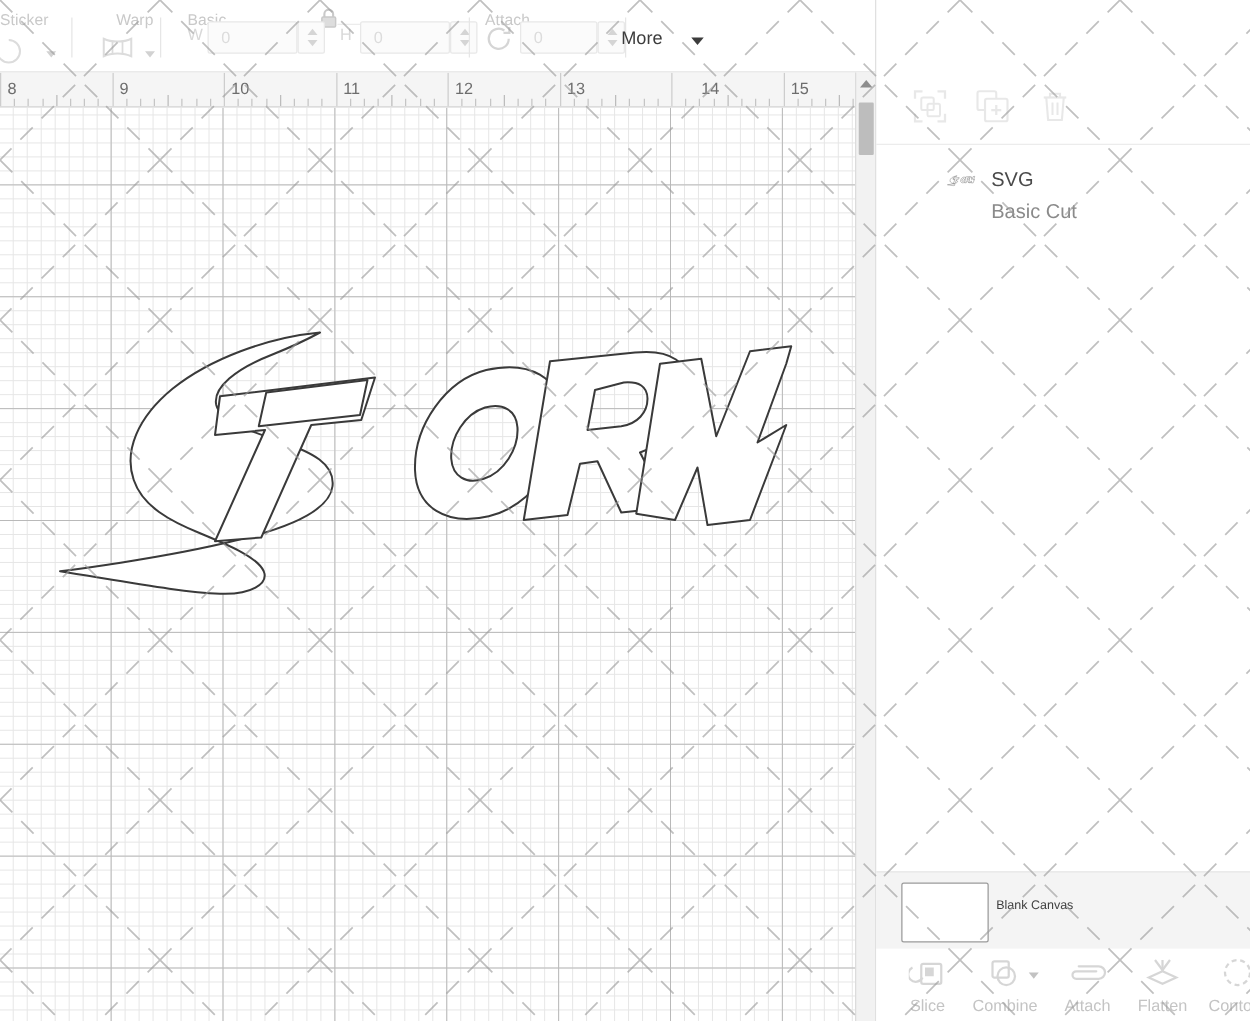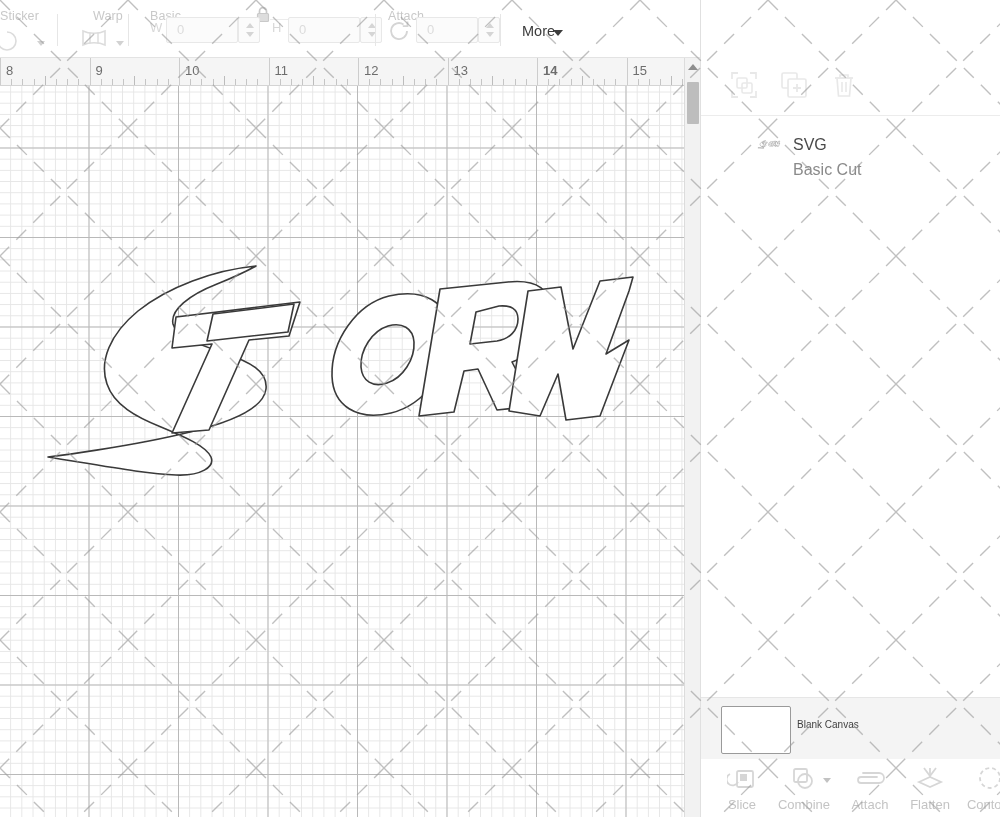--- a/index.html
+++ b/index.html
@@ -47,21 +47,21 @@
     border:1px solid #e8e8e8;background:#fbfbfb;border-radius:2px;
   }
   .spinner:before,.spinner:after{
     content:"";position:absolute;left:7px;width:0;height:0;
     border-left:4px solid transparent;border-right:4px solid transparent;
   }
   .spinner:before{top:5px;border-bottom:5px solid #d5d5d5;}
   .spinner:after{bottom:5px;border-top:5px solid #d5d5d5;}
   .wh-letter{position:absolute;font-size:13px;color:#d8d8d8;top:20px;}
   .more-btn{
-    position:absolute;font-size:14.5px;color:#3c3c3c;top:23px;left:522px;
+    position:absolute;font-size:14.5px;color:#3c3c3c;top:23px;left:497px;
     cursor:pointer;white-space:nowrap;
   }
   .more-caret{
     position:absolute;top:30px;left:553px;width:0;height:0;
     border-left:5px solid transparent;border-right:5px solid transparent;
     border-top:6px solid #3c3c3c;
   }
 
   
   .ruler{
@@ -306,21 +306,21 @@
       <div class="maj" style="left: 447.5px;"></div>
       <div class="num" style="left: 453.5px;">13</div>
       <div class="min" style="left: 458.688px;"></div>
       <div class="min" style="left: 469.875px;"></div>
       <div class="min" style="left: 481.062px;"></div>
       <div class="mid" style="left: 492.25px;"></div>
       <div class="min" style="left: 503.438px;"></div>
       <div class="min" style="left: 514.625px;"></div>
       <div class="min" style="left: 525.812px;"></div>
       <div class="maj" style="left: 537px;"></div>
-      <div class="num" style="left: 543px; font-weight: bold;">14</div>
+      <div class="num" style="left: 561px;">14</div>
       <div class="min" style="left: 548.188px;"></div>
       <div class="min" style="left: 559.375px;"></div>
       <div class="min" style="left: 570.562px;"></div>
       <div class="mid" style="left: 581.75px;"></div>
       <div class="min" style="left: 592.938px;"></div>
       <div class="min" style="left: 604.125px;"></div>
       <div class="min" style="left: 615.312px;"></div>
       <div class="maj" style="left: 626.5px;"></div>
       <div class="num" style="left: 632.5px;">15</div>
       <div class="min" style="left: 637.688px;"></div>

